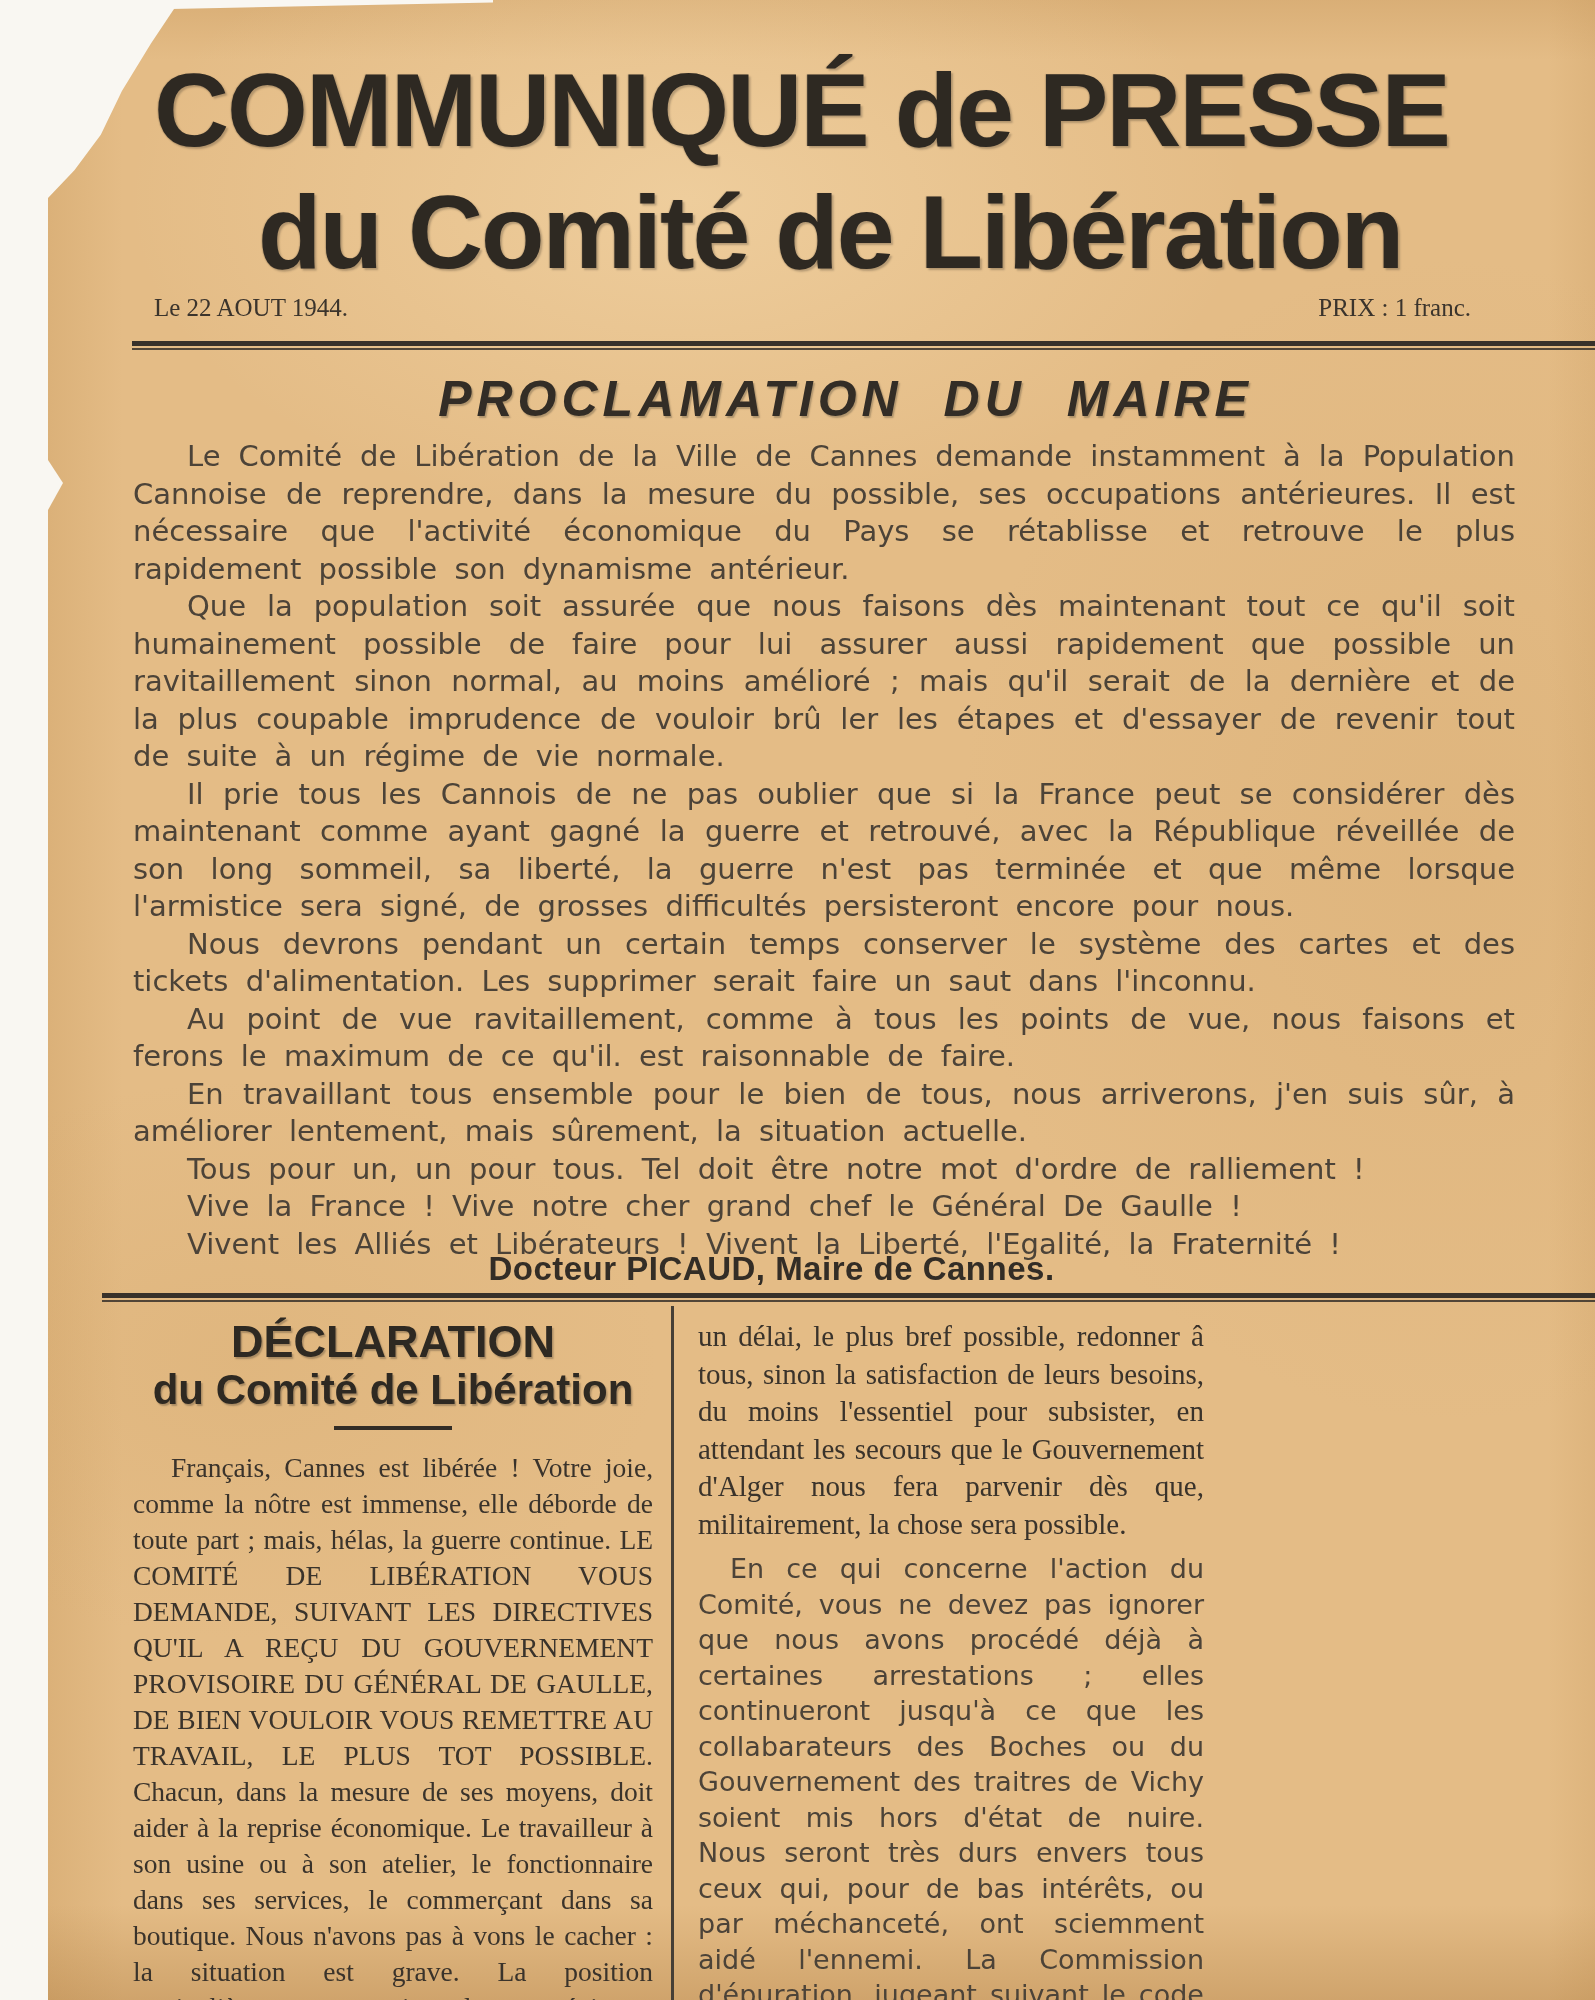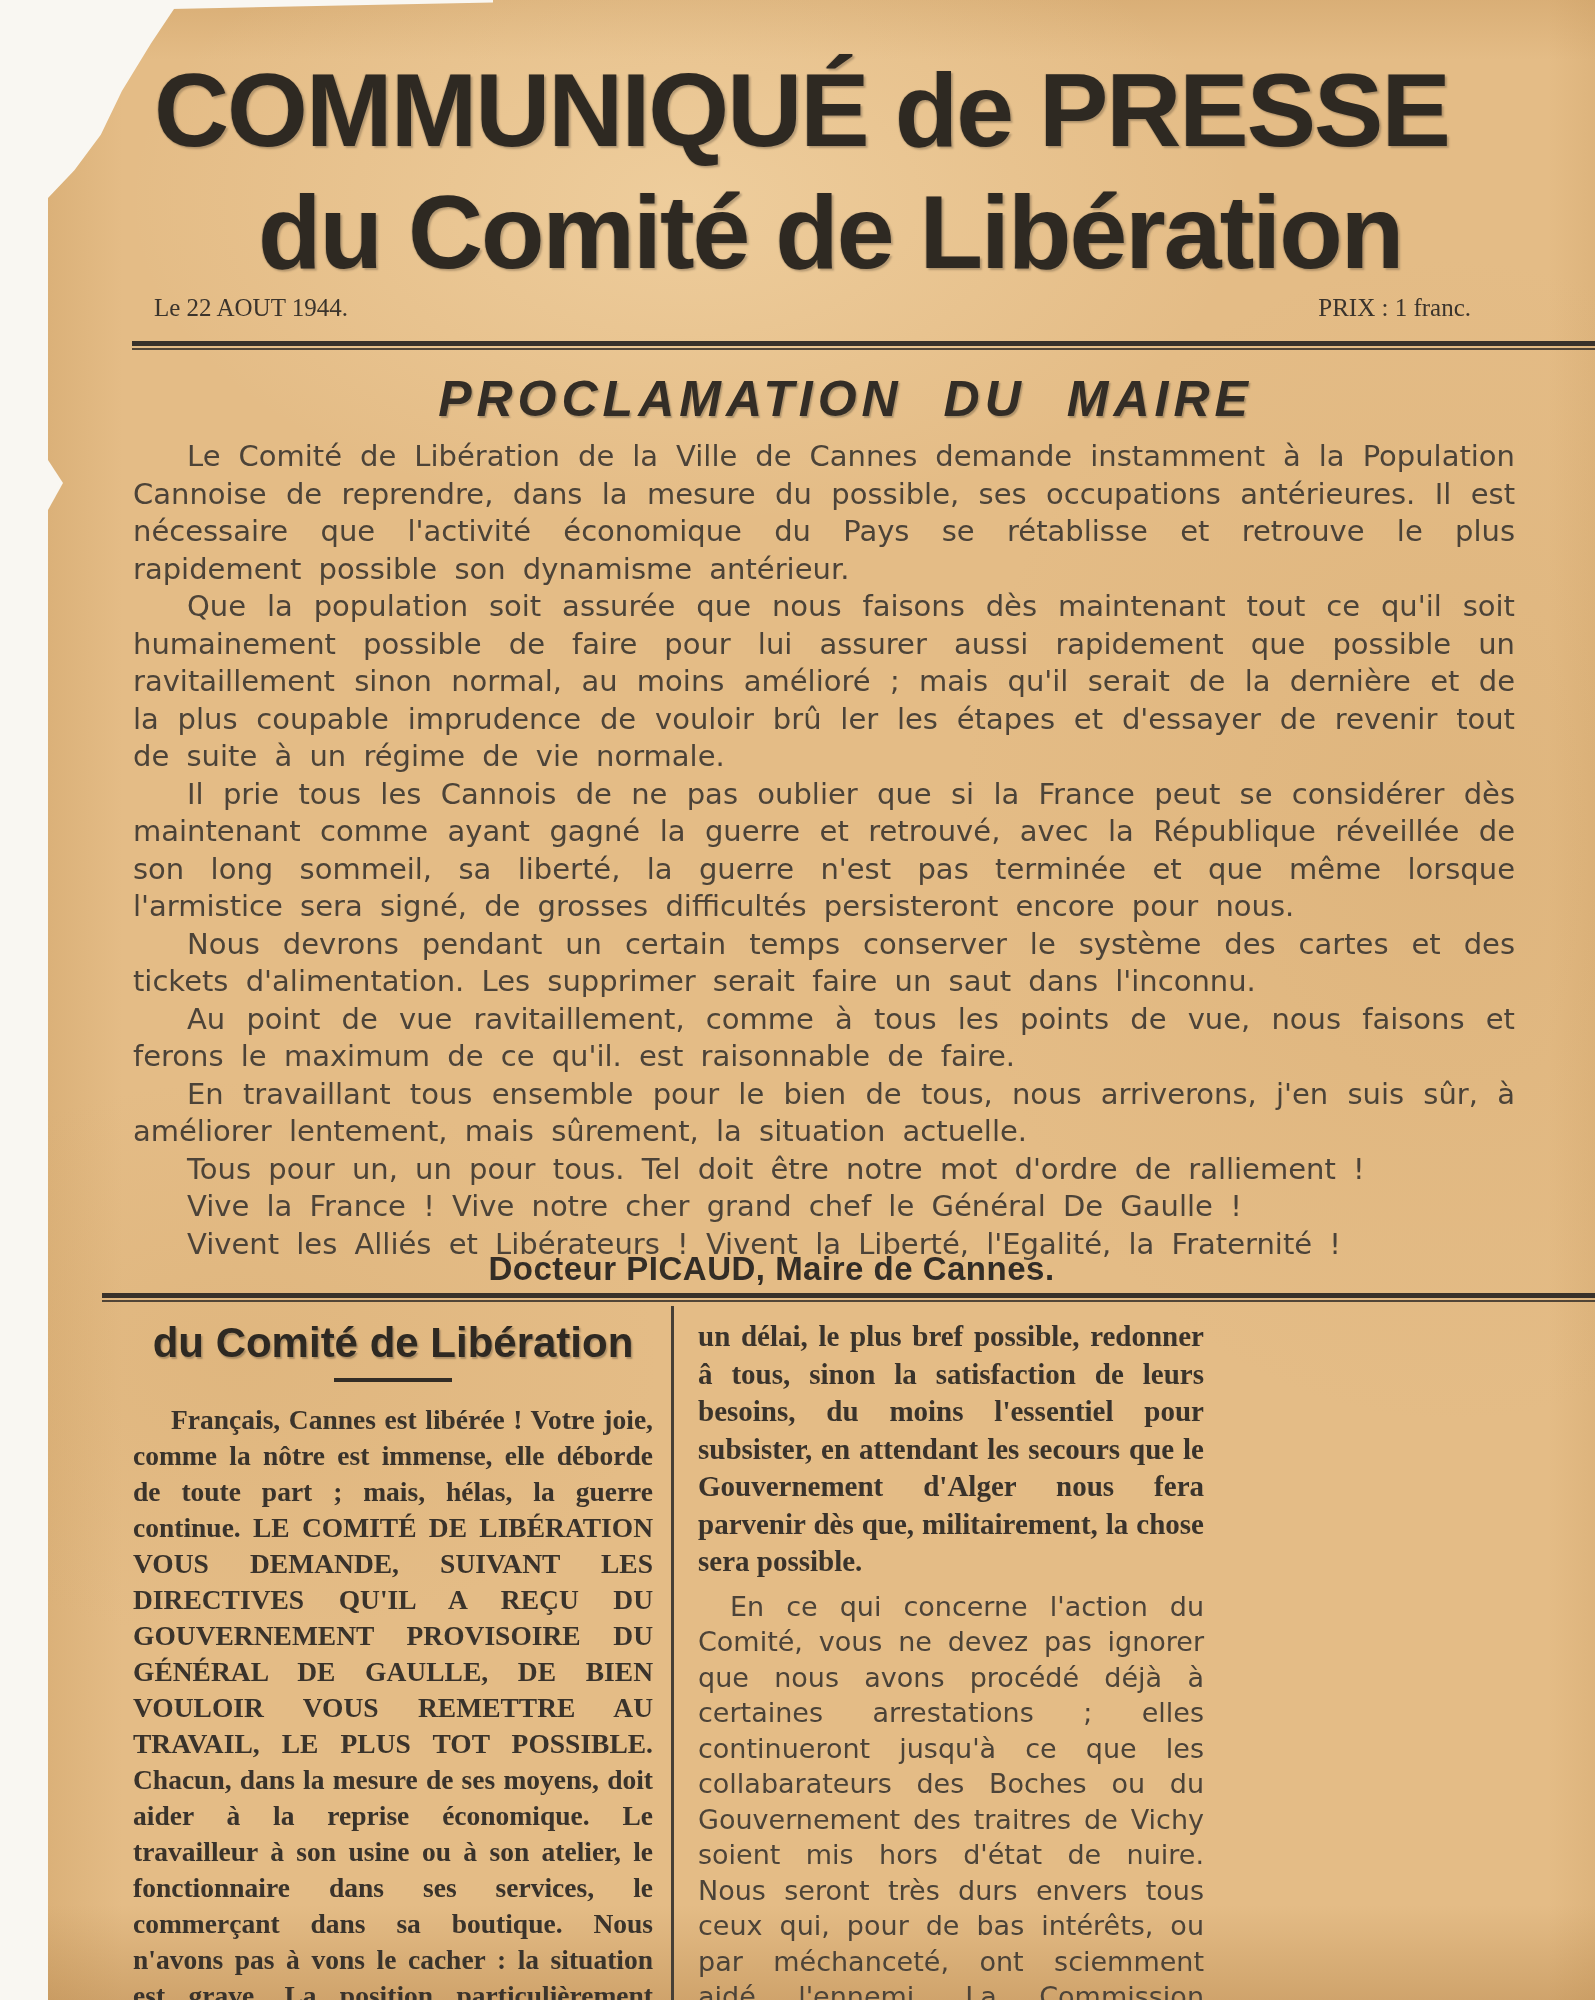--- a/index.html
+++ b/index.html
@@ -64,21 +64,21 @@
   .col-left { width:520px; }
   .v-divider { width:3px; background:#463f36; margin:-12px 24px 0 18px; }
   .col-right { width:506px; }
 
   .decl-heading { text-align:center; font-weight:bold; color:#2e2922;
     text-shadow:1.5px 1.5px 1.5px rgba(46,41,34,.3); }
   .decl-heading .h1 { font-size:45px; line-height:1.05; }
   .decl-heading .h2 { font-size:42px; line-height:1.2; }
   .decl-underline { width:118px; height:4px; background:#332d26; margin:10px auto 20px; }
 
-  .serif-bold { font-family:"Liberation Serif", serif; font-weight:700;
+  .serif-bold { font-family:"Liberation Serif", serif; font-weight:400;
     color:#3a332b; text-align:justify; }
   .col-left .serif-bold { font-size:27.5px; line-height:36px; text-indent:38px; }
   .col-right .serif-bold { font-size:29px; line-height:37.5px; }
   .col-right .sans-para { font-family:"DejaVu Sans", sans-serif; font-size:27px;
     line-height:35.5px; color:#4c4338; text-align:justify; text-indent:32px;
     margin-top:8px; word-spacing:4px; }
 </style>
 </head>
 <body>
 
@@ -127,20 +127,21 @@
 
   <div style="position:absolute; top:1238px; left:85px; width:1382px;">
     <div class="signature">Docteur PICAUD, Maire de Cannes.</div>
   </div>
 
   <div class="double-rule rule-2"></div>
 
   <div class="cols">
     <div class="col-left">
       <div class="decl-heading">
+        <div class="h1">DÉCLARATION</div>
         <div class="h2">du Comité de Libération</div>
         <div class="decl-underline"></div>
       </div>
       <p class="serif-bold">Français, Cannes est libérée ! Votre joie, comme la nôtre est immense, elle déborde de toute part ; mais, hélas, la guerre continue. LE COMITÉ DE LIBÉRATION VOUS DEMANDE, SUIVANT LES DIRECTIVES QU'IL A REÇU DU GOUVERNEMENT PROVISOIRE DU GÉNÉRAL DE GAULLE, DE BIEN VOULOIR VOUS REMETTRE AU TRAVAIL, LE PLUS TOT POSSIBLE. Chacun, dans la mesure de ses moyens, doit aider à la reprise économique. Le travailleur à son usine ou à son atelier, le fonctionnaire dans ses services, le commerçant dans sa boutique. Nous n'avons pas à vons le cacher : la situation est grave. La position particulièrement excentrique de notre région et l'absence à peu près total de ravitaillement local nous incite à vous demander de joindre tous vos efforts au Comité de Libérafion pour que nous puissions, dans</p>
     </div>
 
     <div class="v-divider"></div>
 
     <div class="col-right">
       <p class="serif-bold">un délai, le plus bref possible, redonner â tous, sinon la satisfaction de leurs besoins, du moins l'essentiel pour subsister, en attendant les secours que le Gouvernement d'Alger nous fera parvenir dès que, militairement, la chose sera possible.</p>

